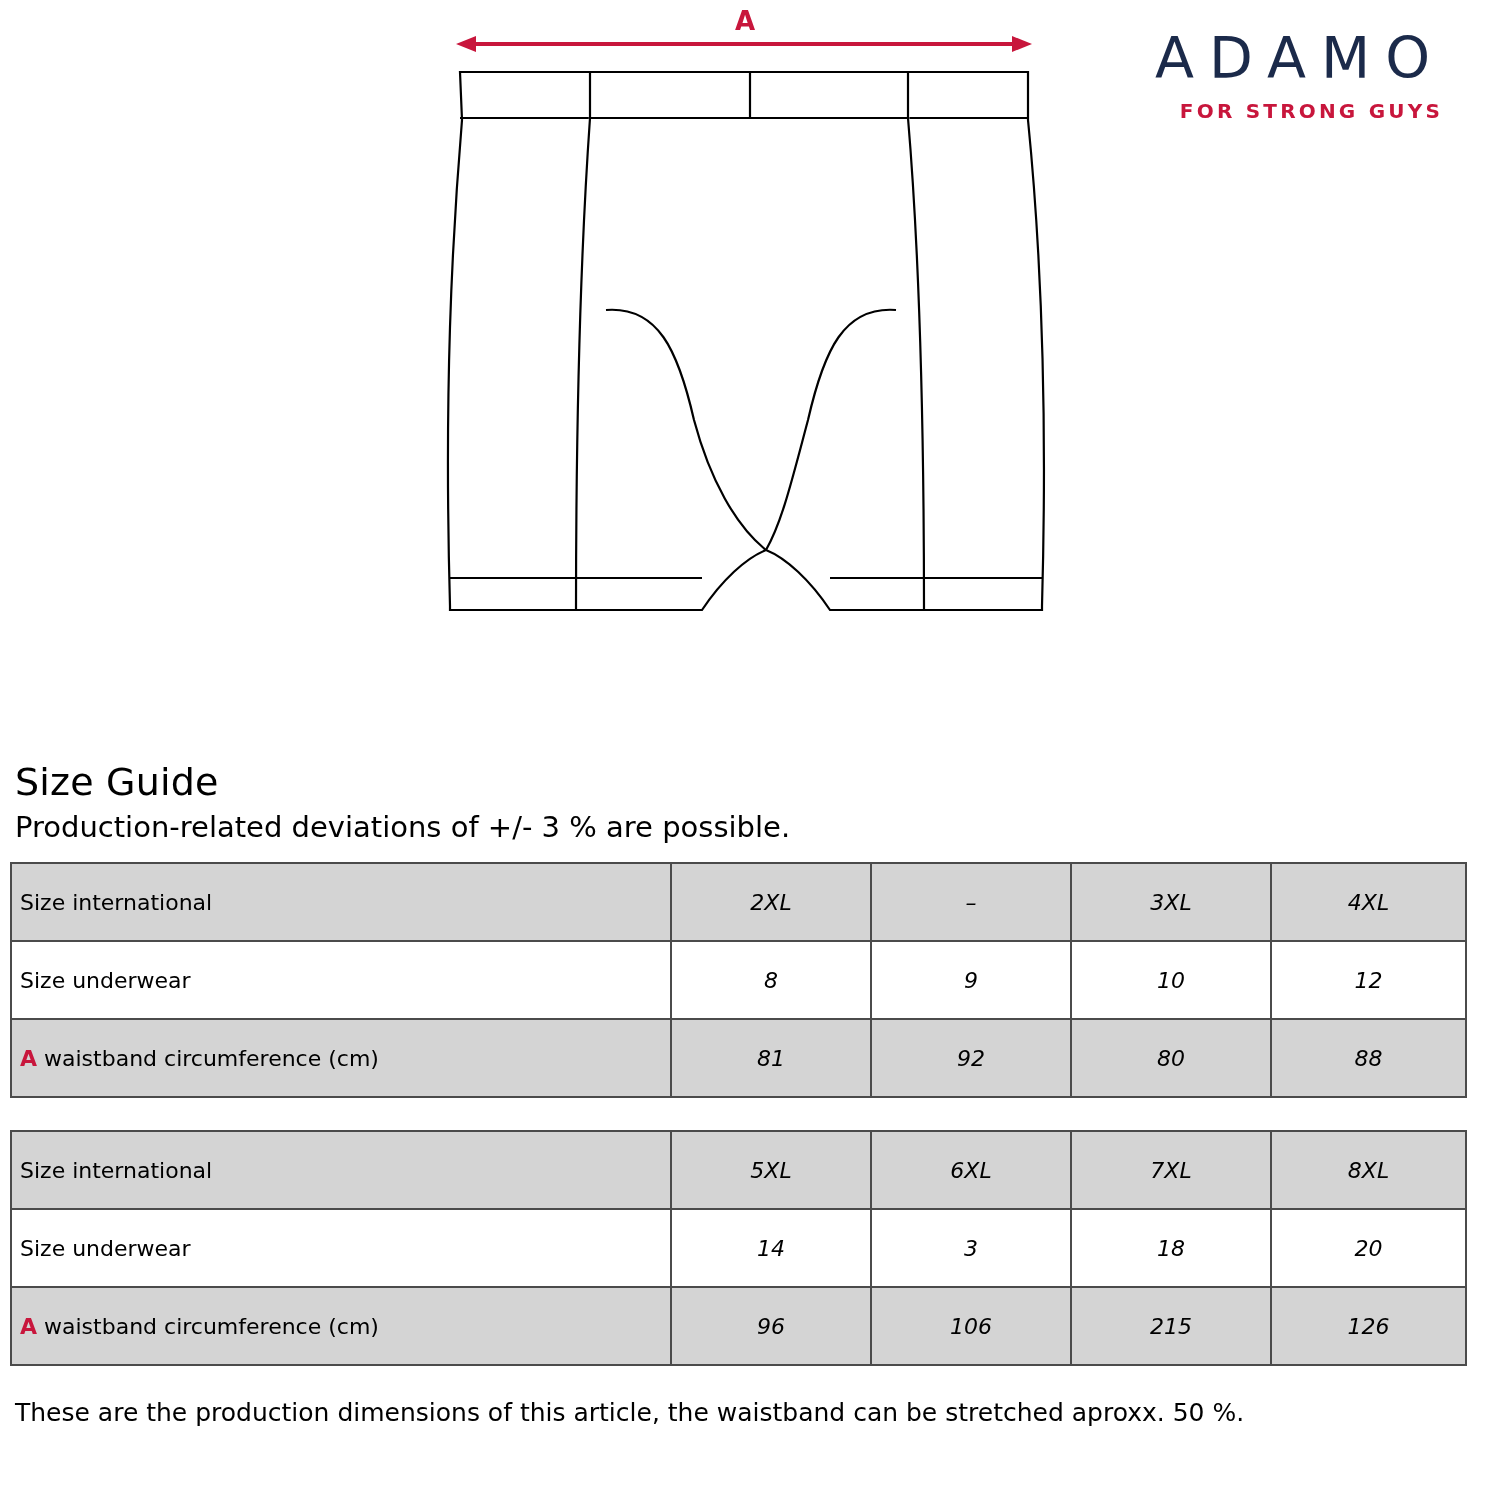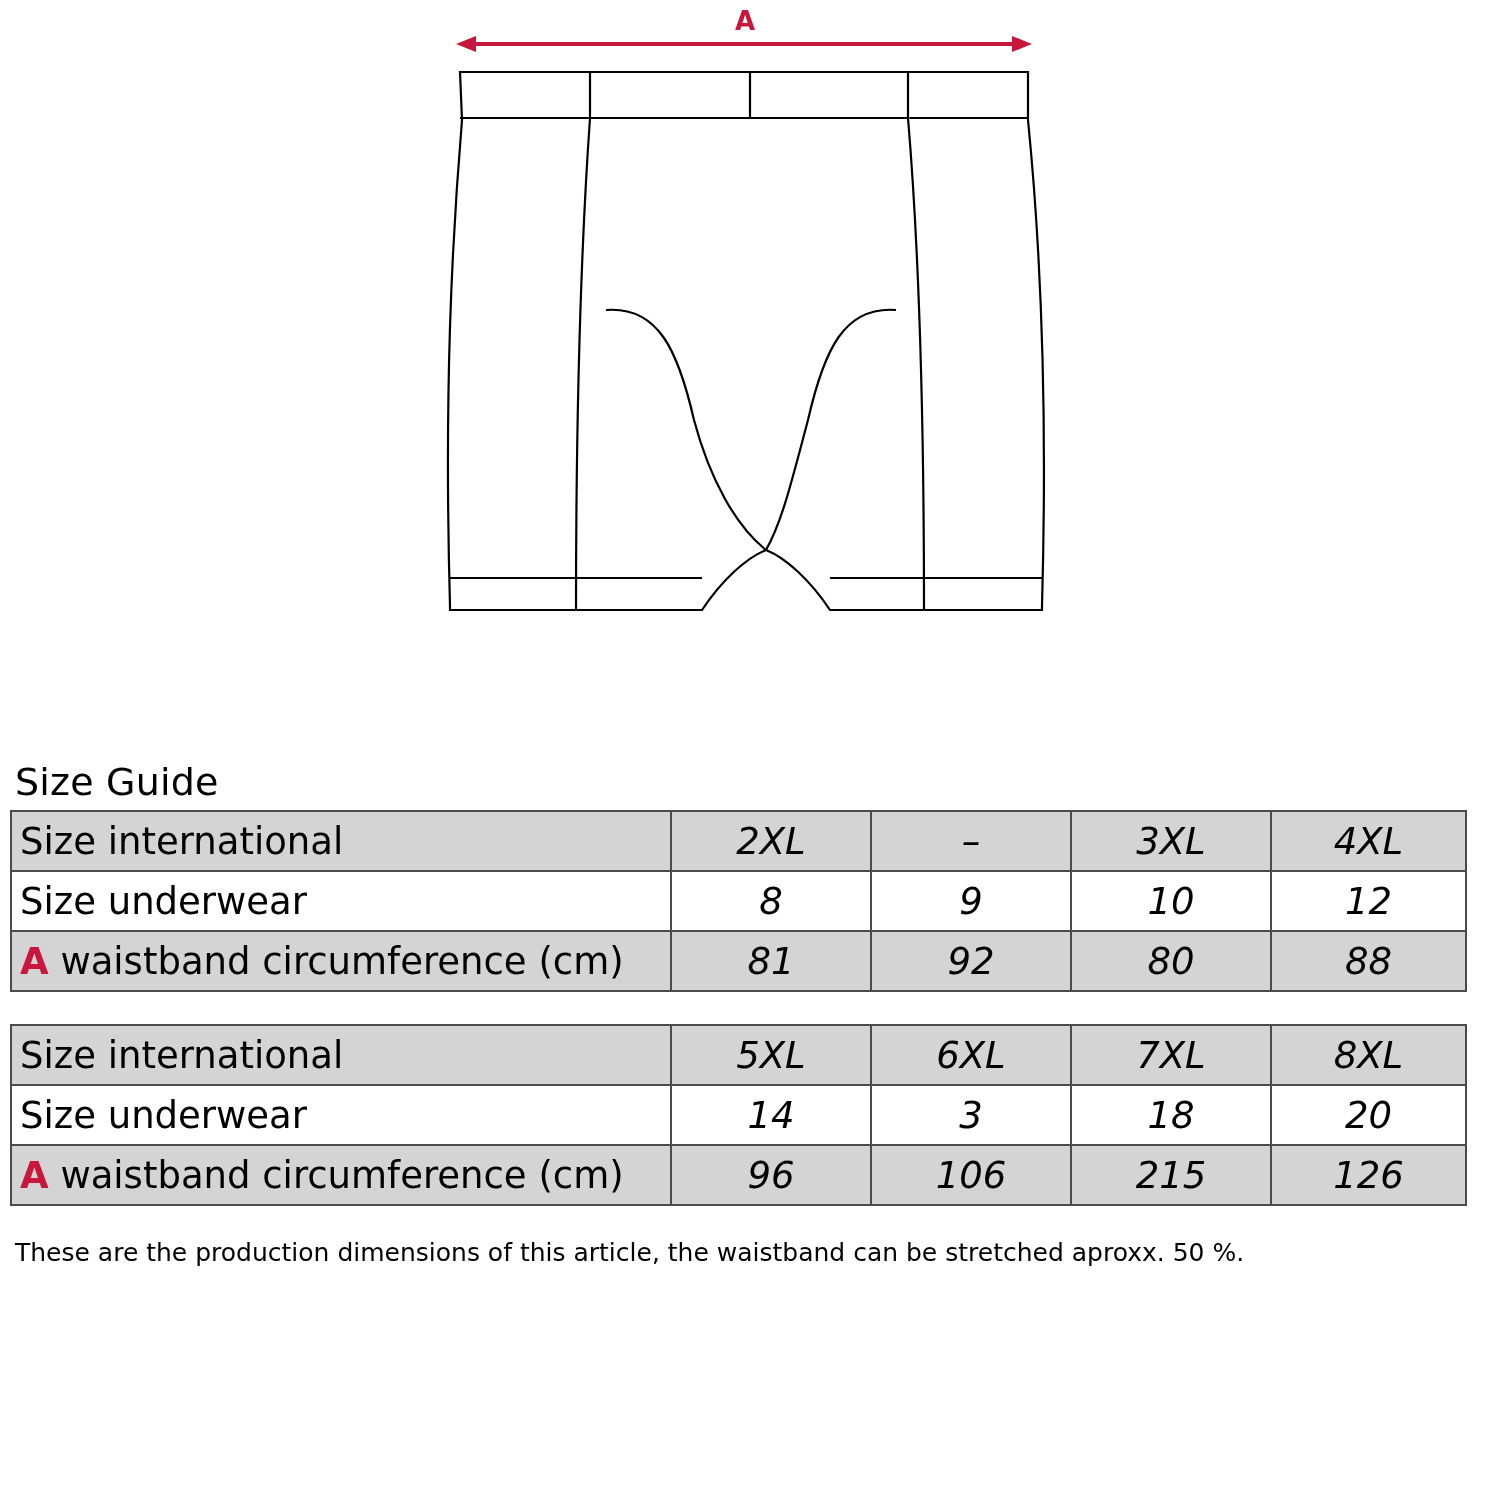--- a/index.html
+++ b/index.html
@@ -82,22 +82,22 @@
 
   table.size-table {
     border-collapse: collapse;
     width: 1455px;
     table-layout: fixed;
     margin-bottom: 32px;
   }
   table.size-table td {
     border: 2px solid #4b4b4b;
     height: 58px;
-    font-size: 37px;
-    padding: 0 8px;
+    font-size: 22px;
+    padding: 9px 8px;
   }
   td.row-head {
     text-align: left;
     padding-left: 10px;
   }
   td.val {
     text-align: center;
     font-style: italic;
   }
   tr.shaded td {
@@ -149,24 +149,29 @@
       <line x1="320" y1="62" x2="320" y2="108"></line>
 
       <line x1="20" y1="568" x2="272" y2="568"></line>
       <line x1="400" y1="568" x2="612" y2="568"></line>
 
       <path d="M176,300 C 228,296 248,340 264,410 C 280,470 306,516 336,540"></path>
       <path d="M466,300 C 414,296 394,340 378,410 C 362,470 352,512 336,540"></path>
     </g>
   </svg>
 
+  <div class="brand">
+    <div class="brand-name">ADAMO</div>
+    <div class="brand-tagline">FOR STRONG GUYS</div>
+  </div>
 </div>
 
 <div class="guide">
   <div class="guide-title">Size Guide</div>
+  <div class="guide-note">Production-related deviations of +/- 3 % are possible.</div>
 
   <table class="size-table">
     <colgroup>
       <col style="width:660px">
         <col style="width:200px">
         <col style="width:200px">
         <col style="width:200px">
         <col style="width:195px">
     </colgroup>
     <tbody>

